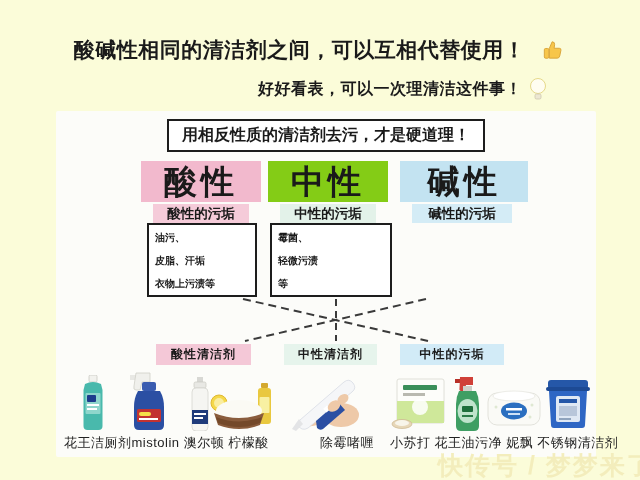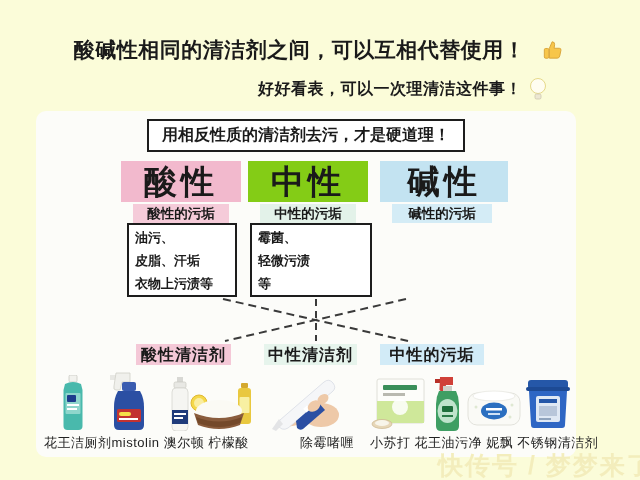--- a/index.html
+++ b/index.html
@@ -14,22 +14,22 @@
     position:absolute; left:0; top:34px; width:640px; height:32px;
     display:flex; justify-content:center; align-items:center; gap:15px;
     font-size:21px; font-weight:bold; letter-spacing:0.5px;
   }
   .subtitle-row {
     position:absolute; top:76px; right:92px; height:26px;
     display:flex; align-items:center; gap:6px;
     font-size:16px; font-weight:bold; letter-spacing:0.5px;justify-content:space-between;
   }
   .panel {
-    position:absolute; left:36px; top:111px; width:540px; height:346px;
-    background:#fcfcf9; border-radius:10px;
+    position:absolute; left:56px; top:111px; width:540px; height:346px;
+    background:#fcfcf9; border-radius:2px;
   }
   .headline-box {
     position:absolute; top:8px; left:50%; transform:translateX(-50%);
     border:2px solid #1d1d1d; background:#ffffff;
     padding:4px 13px; font-size:16px; font-weight:bold; white-space:nowrap;
   }
   .col-head {
     position:absolute; top:50px; height:41px; line-height:41px;
     text-align:center; font-size:33px; font-weight:bold; letter-spacing:4px;
   }
@@ -39,30 +39,30 @@
   .dirt-label {
     position:absolute; top:93px; height:19px; line-height:19px;
     text-align:center; font-size:13.5px; font-weight:bold;
   }
   .dirt-label.acid     { left:97px;  width:96px;  background:#f5cbd9; }
   .dirt-label.neutral  { left:224px; width:96px;  background:#e3f2e9; }
   .dirt-label.alkaline { left:356px; width:100px; background:#d4ecf6; }
   .dirt-box {
     position:absolute; top:112px; height:74px;
     border:2px solid #1d1d1d; background:#ffffff;
-    font-size:13px; font-weight:bold; line-height:23px;
+    font-size:10px; font-weight:bold; line-height:23px;
     padding:1px 6px; white-space:pre-line;
   }
   .dirt-box.acid     { left:91px;  width:110px; }
   .dirt-box.neutral  { left:214px; width:122px; }
   .dirt-box.alkaline { left:350px; width:111px; }
   .lines-svg { position:absolute; left:0; top:184px; width:540px; height:50px; }
   .cleaner-label {
     position:absolute; top:233px; height:21px; line-height:21px;
-    text-align:center; font-size:16px; font-weight:bold; letter-spacing:1px;
+    text-align:center; font-size:12px; font-weight:bold; letter-spacing:1px;
   }
   .cleaner-label.acid     { left:100px; width:95px;  background:#f4c8d7; }
   .cleaner-label.neutral  { left:228px; width:93px;  background:#e6f4ec; }
   .cleaner-label.alkaline { left:344px; width:104px; background:#d2ebf7; }
   .products { position:absolute; left:0; top:258px; width:540px; height:64px; }
   .product { position:absolute; }
   .caption {
     position:absolute; top:323px; font-size:13px; letter-spacing:0.5px;
     color:#222; white-space:nowrap;
   }

